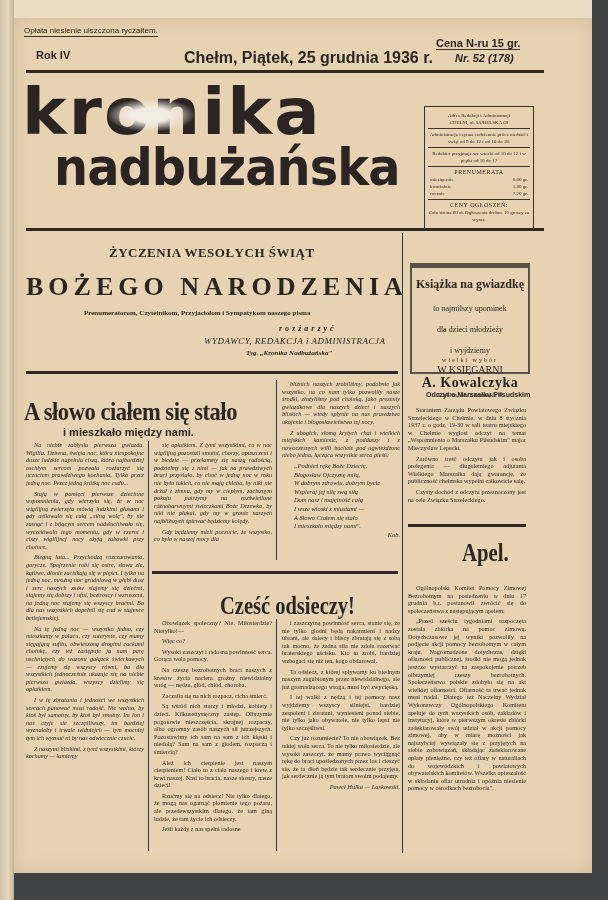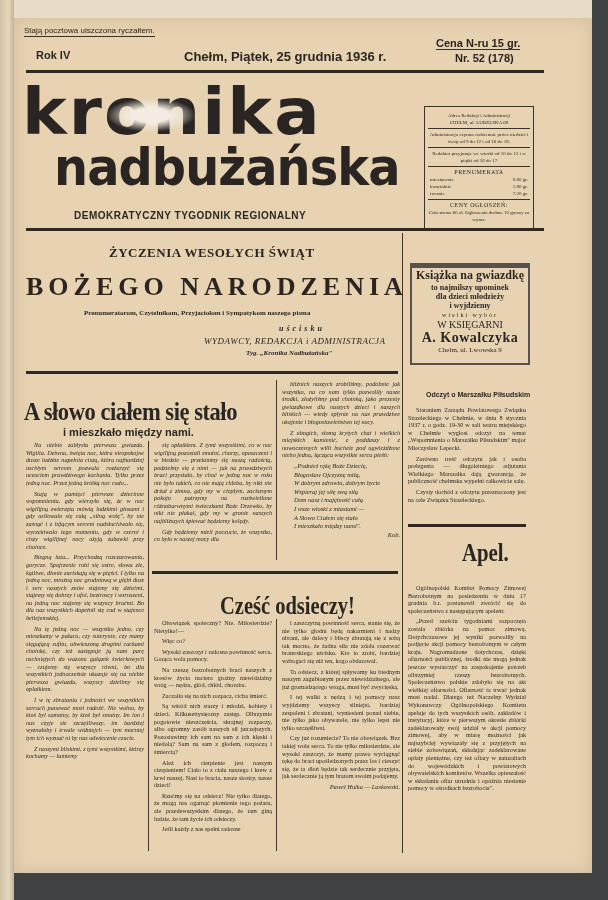--- a/index.html
+++ b/index.html
@@ -4,41 +4,41 @@
 <style>
   html,body{margin:0;padding:0;}
   body{width:608px;height:900px;background:#3f4142;position:relative;overflow:hidden;font-family:"Liberation Serif","DejaVu Serif",serif;color:#2b2622;}
   .edge-left{position:absolute;left:0;top:0;width:14px;height:900px;background:linear-gradient(90deg,#cfc2a8,#e6d7bc 60%,#bfb39c);}
   .page{position:absolute;left:14px;top:18px;width:578px;height:855px;background:#e7d3b2;box-shadow:inset 0 0 18px rgba(150,120,80,.25);}
   .right-dark{position:absolute;left:592px;top:0;width:16px;height:900px;background:#3f4142;}
   .top-strip{position:absolute;left:14px;top:0;width:578px;height:18px;background:#e9dcc4;}
   .abs{position:absolute;}
   .postage{left:10px;top:8px;font-size:8px;border-bottom:1px solid #3a332c;padding-bottom:1px;font-family:"Liberation Sans",sans-serif;}
   .rok{left:22px;top:31px;font-size:11px;font-weight:bold;font-family:"Liberation Sans",sans-serif;text-align:right;}
-  .dateline{left:170px;top:31px;font-size:13px;font-weight:bold;font-family:"Liberation Sans",sans-serif;}
+  .dateline{left:170px;top:31px;font-size:16px;font-weight:bold;font-family:"Liberation Sans",sans-serif;}
   .price{left:422px;top:19px;font-size:11px;font-weight:bold;font-family:"Liberation Sans",sans-serif;border-bottom:1px solid #3a332c;}
-  .issue{left:441px;top:34px;font-size:11px;font-weight:bold;font-family:"Liberation Sans",sans-serif;}
+  .issue{left:441px;top:34px;font-size:11px;font-weight:bold;font-family:"Liberation Sans",sans-serif;font-style:italic;}
   .rule-thick{height:3px;background:#2e2925;}
   .masthead-1{left:8px;top:62px;font-family:"DejaVu Sans",sans-serif;font-weight:900;font-size:64px;letter-spacing:2px;line-height:64px;transform:scaleX(1.05);transform-origin:left;color:#2a2522;}
   .masthead-2{left:40px;top:122px;font-family:"DejaVu Sans",sans-serif;font-weight:900;font-size:52px;line-height:54px;letter-spacing:-1px;transform:scaleX(.92);transform-origin:left;color:#2a2522;}
   .subtitle{left:60px;top:192px;font-size:10px;font-weight:bold;letter-spacing:.5px;font-family:"Liberation Sans",sans-serif;}
   .infobox{left:410px;top:88px;width:102px;border:1px solid #3a332c;padding:3px;font-size:5px;text-align:center;line-height:7px;font-family:"Liberation Serif",serif;}
   .infobox .sec{border-bottom:1px solid #3a332c;padding:2px 0;}
   .infobox .sec:last-child{border-bottom:none;}
   .infobox .row{display:flex;justify-content:space-between;padding:0 2px;}
   .infobox .head{font-size:6px;letter-spacing:.5px;}
   .greet-1{left:95px;top:227px;font-size:13px;font-weight:bold;letter-spacing:.5px;}
   .greet-2{left:12px;top:254px;font-size:26px;font-weight:bold;letter-spacing:5px;}
   .greet-3{left:70px;top:291px;font-size:7px;font-weight:bold;}
   .greet-4{left:265px;top:306px;font-size:8px;font-style:italic;letter-spacing:3px;font-weight:bold;}
   .greet-5{left:190px;top:318px;font-size:9px;font-style:italic;font-weight:normal;letter-spacing:.5px;}
   .greet-6{left:232px;top:331px;font-size:7px;font-style:italic;font-weight:bold;}
-  .ad{left:396px;top:245px;width:116px;height:95px;border:2px solid #5a524a;border-top-width:5px;text-align:center;padding-top:0;}
+  .ad{left:396px;top:245px;width:116px;height:95px;border:2px solid #5a524a;border-top-width:5px;text-align:center;padding-top:9px;}
   .ad .t1{font-size:12px;font-weight:bold;}
-  .ad .t2{font-size:8px;font-weight:bold;line-height:9px;}
+  .ad .t2{font-size:8px;font-weight:normal;line-height:9px;margin-top:12px;}
   .ad .t3{font-size:6px;letter-spacing:2px;margin-top:2px;}
   .ad .t4{font-size:10px;margin-top:1px;}
   .ad .t5{font-size:14px;font-weight:bold;letter-spacing:.5px;}
   .ad .t6{font-size:7px;}
   .vline{position:absolute;width:1px;background:#3a332c;}
   .headline-a{left:10px;top:380px;font-size:25px;font-weight:bold;letter-spacing:-.5px;transform:scaleX(.9);transform-origin:left;}
   .headline-a-sub{left:49px;top:408px;font-size:11px;font-weight:bold;font-family:"Liberation Sans",sans-serif;}
   .col{position:absolute;font-size:6.2px;line-height:7.6px;text-align:justify;font-style:italic;}
   .col p{margin:0 0 3px 0;text-indent:8px;}
   .col.upright{font-style:normal;}
@@ -51,31 +51,30 @@
 </style>
 </head>
 <body>
 
 <div class="edge-left"></div>
 <div class="top-strip"></div>
 <div class="right-dark"></div>
 
 <div class="page">
 
-  <div class="abs postage">Stają pocztowa uiszczona ryczałtem.</div>
+  <div class="abs postage">Opłata niesienie uiszczona ryczałtem.</div>
   <div class="abs rok">Rok IV</div>
   <div class="abs dateline">Chełm, Piątek, 25 grudnia 1936 r.</div>
   <div class="abs price">Cena N-ru 15 gr.</div>
   <div class="abs issue">Nr. 52 (178)</div>
   <div class="abs rule-thick" style="left:12px;top:52px;width:518px;"></div>
 
   <div class="abs masthead-1">kronika</div>
   <div class="abs masthead-2">nadbużańska</div>
   <div class="stain"></div>
-  <div class="abs subtitle">DEMOKRATYCZNY TYGODNIK REGIONALNY</div>
 
   <div class="abs infobox">
     <div class="sec">
       <div>Adres Redakcji i Administracji</div>
       <div>CHEŁM, ul. LUBELSKA 69</div>
     </div>
     <div class="sec">Administracja czynna codziennie prócz niedziel i świąt od 9 do 12 i od 16 do 18.</div>
     <div class="sec">Redaktor przyjmuje we wtorki od 10 do 12 i w piątki od 16 do 17</div>
     <div class="sec">
       <div class="head">PRENUMERATA</div>
@@ -96,21 +95,21 @@
       <div class="head">CENY OGŁOSZEŃ:</div>
       <div>Cała strona 60 zł. Ogłoszenia drobne 10 groszy za wyraz.</div>
     </div>
   </div>
 
   <div class="abs rule-thick" style="left:12px;top:210px;width:518px;"></div>
 
   <div class="abs greet-1">ŻYCZENIA WESOŁYCH ŚWIĄT</div>
   <div class="abs greet-2">BOŻEGO NARODZENIA</div>
   <div class="abs greet-3">Prenumeratorom, Czytelnikom, Przyjaciołom i Sympatykom naszego pisma</div>
-  <div class="abs greet-4">uścisku</div>
+  <div class="abs greet-4">rozżarzyć</div>
   <div class="abs greet-5">WYDAWCY, REDAKCJA i ADMINISTRACJA</div>
   <div class="abs greet-6">Tyg. „Kronika Nadbużańska"</div>
 
   <div class="vline" style="left:388px;top:215px;height:620px;"></div>
 
   <div class="abs ad">
     <div class="t1">Książka na gwiazdkę</div>
     <div class="t2">to najmilszy upominek</div>
     <div class="t2">dla dzieci młodzieży</div>
     <div class="t2">i wyjdziemy</div>

